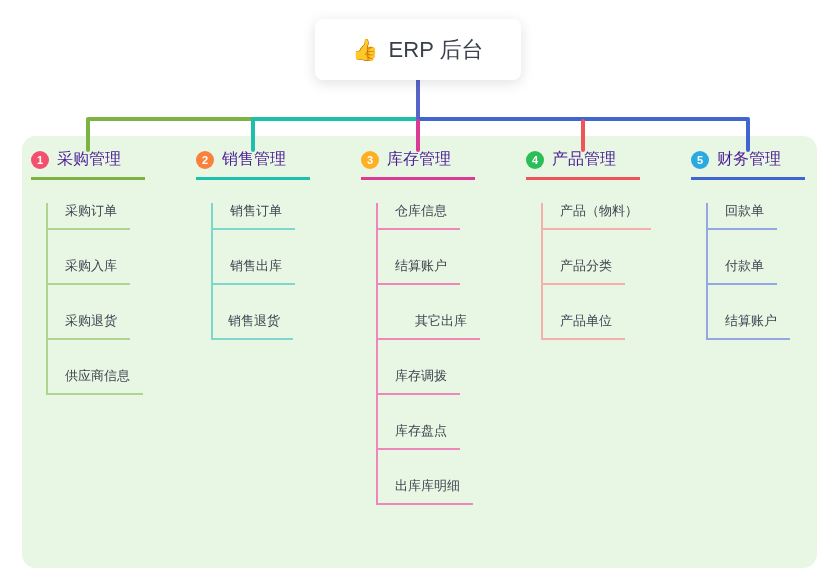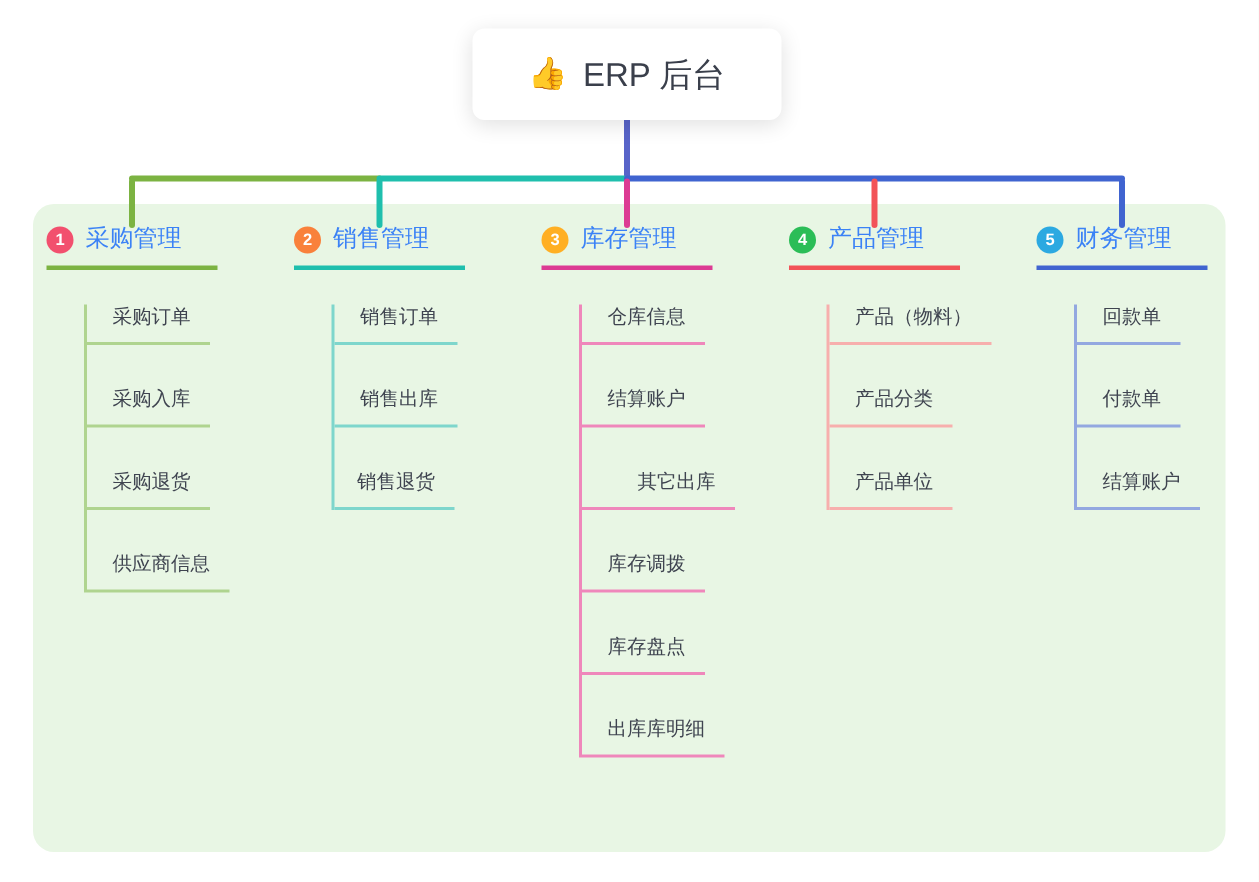--- a/index.html
+++ b/index.html
@@ -47,23 +47,23 @@
     box-sizing: content-box;
     cursor: pointer;
     white-space: nowrap;
   }
   .badge {
     width: 18px; height: 18px; border-radius: 50%;
     color: #ffffff; font-size: 11px; font-weight: bold;
     line-height: 18px; text-align: center;
     flex: 0 0 18px;
   }
-  .branch-title { font-size: 16px; font-weight: 500; color: #3b82f6; }
+  .branch-title { font-size: 16px; font-weight: 500; color: #4c1d95; }
   .branch-items {
-    margin-left: 25px;
+    margin-left: 15px;
     border-left-style: solid; border-left-width: 2px;
   }
   .item {
     width: max-content;
     margin-top: 28px;
     padding: 0 13px 9px 17px;
     border-bottom-style: solid; border-bottom-width: 2px;
     font-size: 13px; line-height: 16px; color: #3f4450;
     white-space: nowrap;
     cursor: pointer;

